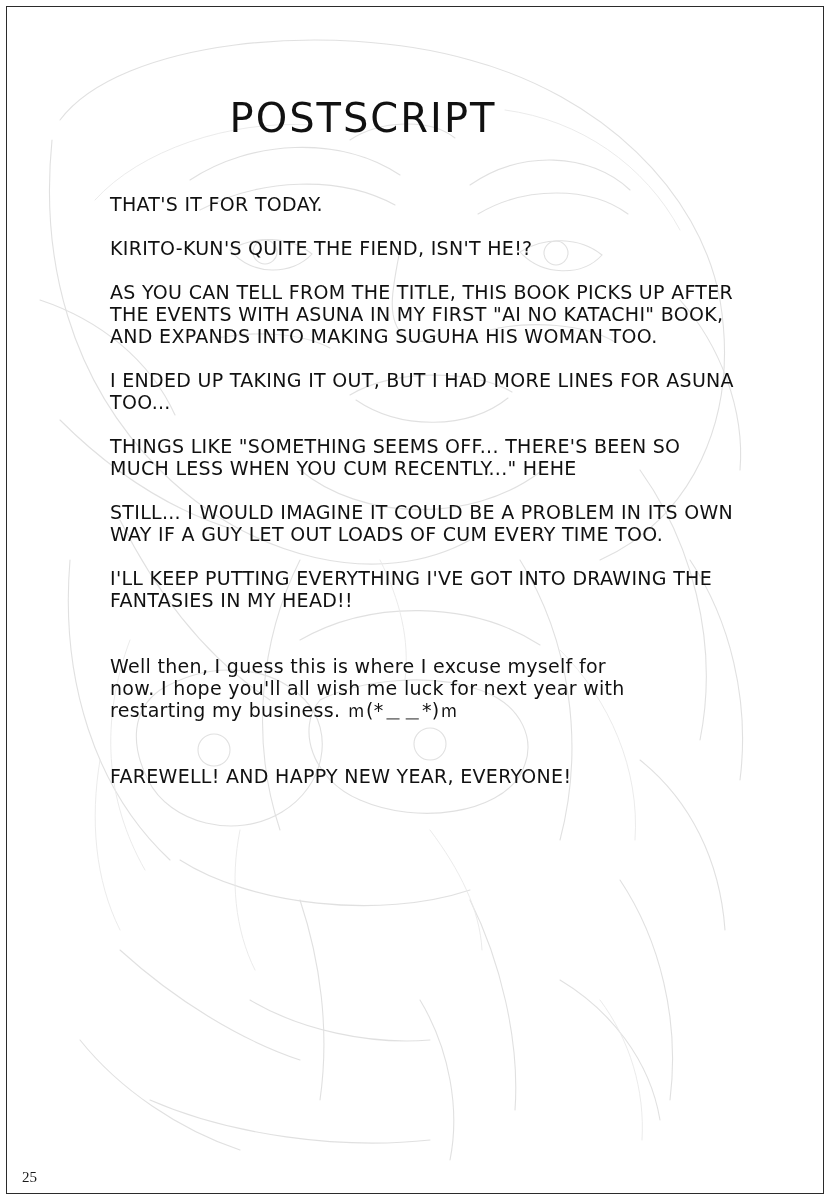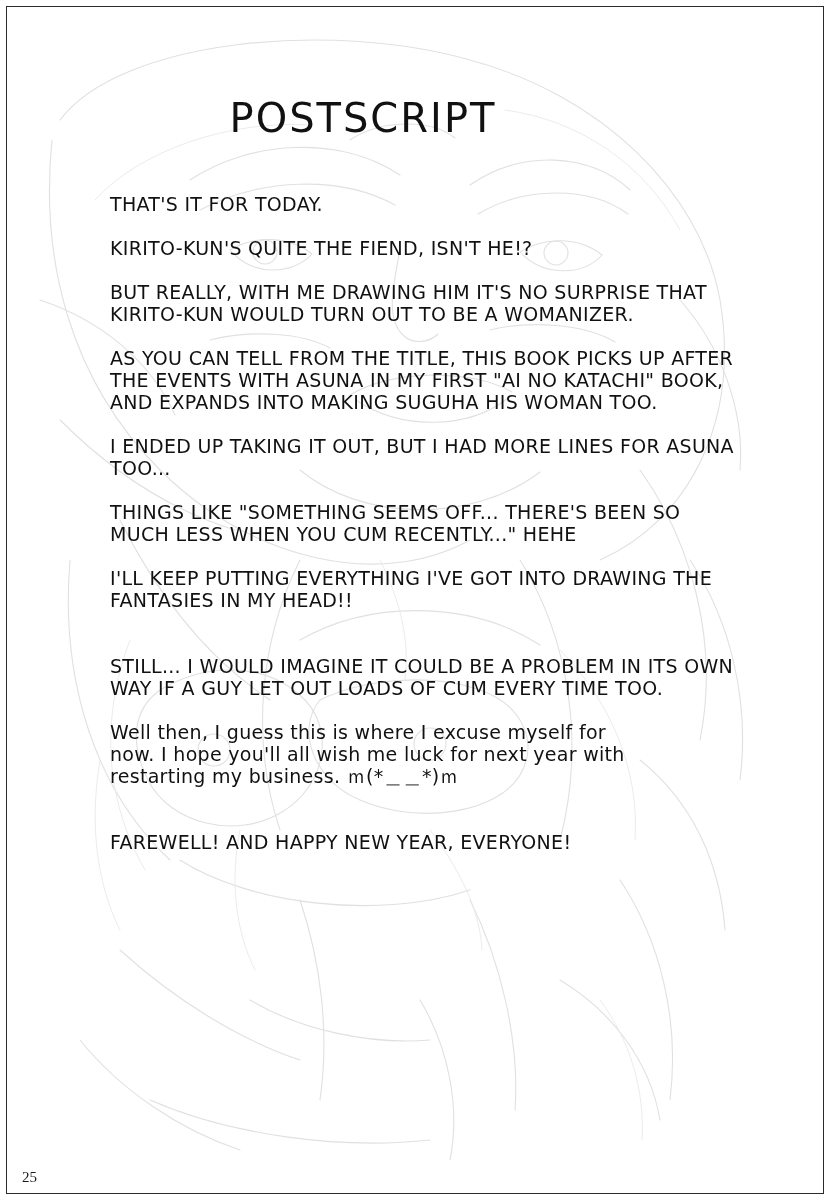--- a/index.html
+++ b/index.html
@@ -173,33 +173,31 @@
 
   <div id="page-border"></div>
 
   <div id="content">
 
     <h1 id="doc-title">POSTSCRIPT</h1>
 
     <div id="body-text">
       <p class="para">That's it for today.</p>
       <p class="para">Kirito-kun's quite the fiend, isn't he!?</p>
-      <p class="para">But really, with me drawing him it's no surprise that
-Kirito-kun would turn out to be a womanizer.</p>
       <p class="para">As you can tell from the title, this book picks up after
 the events with Asuna in my first "Ai no Katachi" book,
 and expands into making Suguha his woman too.</p>
       <p class="para">I ended up taking it out, but I had more lines for Asuna
 too...</p>
       <p class="para">Things like "Something seems off... There's been so
 much less when you cum recently..." Hehe</p>
+      <p class="para">Still... I would imagine it could be a problem in its own
+way if a guy let out loads of cum every time too.</p>
       <p class="para gap-big">I'll keep putting everything I've got into drawing the
 fantasies in my head!!</p>
-      <p class="para">Still... I would imagine it could be a problem in its own
-way if a guy let out loads of cum every time too.</p>
       <p class="para gap-big kaomoji">Well then, I guess this is where I excuse myself for
 now. I hope you'll all wish me luck for next year with
 restarting my business. ｍ(*＿＿*)ｍ</p>
       <p class="para gap-big">Farewell! And happy new year, everyone!</p>
     </div>
 
     <div id="page-number">25</div>
   </div>
 </div>
 

